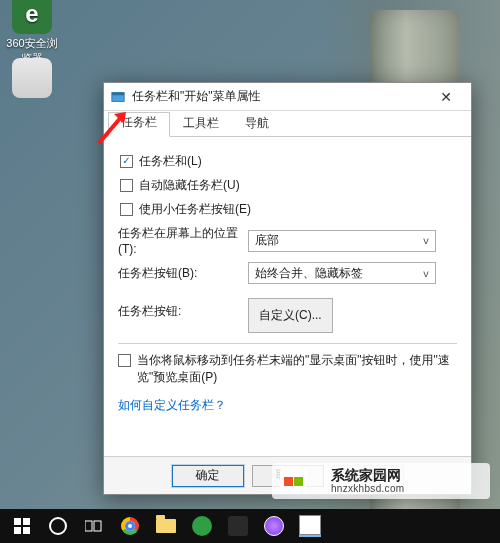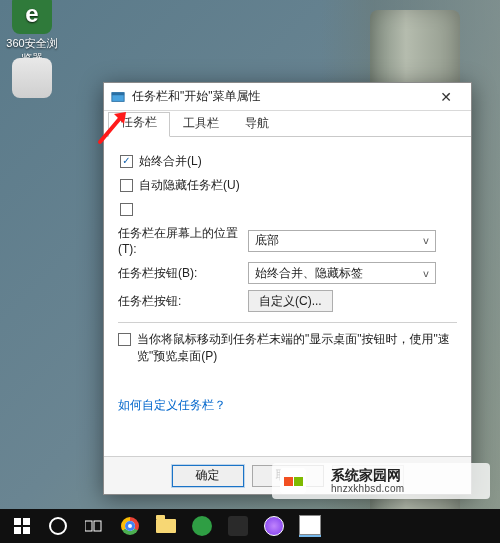--- a/index.html
+++ b/index.html
@@ -35,21 +35,21 @@
   .panel { flex:1; padding:10px 14px 0 14px; position:relative; overflow:hidden; }
 
   .row { display:flex; align-items:center; margin:4px 0; min-height:20px; }
   .row.chk { padding-left:2px; }
   .chkbox { width:13px; height:13px; border:1px solid #6a6a6a; margin-right:6px; display:inline-flex; align-items:center; justify-content:center; font-size:10px; color:#1362ad; background:#fff; }
   .chkbox.checked::after { content:"✓"; line-height:1; }
   .form-row { display:flex; align-items:center; margin:6px 0; }
   .form-row .lbl { width:130px; }
   .select { flex:1; max-width:188px; height:22px; border:1px solid #aeaeae; background:#fff; display:flex; align-items:center; padding:0 6px; justify-content:space-between; }
   .select .caret { font-size:10px; color:#555; }
-  .btn-small { height:22px; border:1px solid #aeaeae; background:#efefef; padding:0 10px; display:inline-flex; align-items:center; }
+  .btn-small { height:35px; border:1px solid #aeaeae; background:#efefef; padding:0 10px; display:inline-flex; align-items:center;margin-top:8px; }
 
   .sep { height:1px; background:#d0d0d0; margin:10px 0 8px; }
 
   .previewrow { display:flex; align-items:flex-start; }
   .previewrow .chkbox { margin-top:2px; flex:0 0 13px; }
   .previewrow .txt { flex:1; line-height:1.45; }
 
   .link { color:#0066cc; text-decoration:none; position:absolute; left:14px; bottom:42px; font-size:12px; }
 
   .footer { height:38px; border-top:1px solid #d0d0d0; background:#f5f5f5; display:flex; align-items:center; justify-content:center; padding:0 10px; gap:8px; }
@@ -121,28 +121,29 @@
     <div class="tabs">
       <div class="tab active">任务栏</div>
       <div class="tab">工具栏</div>
       <div class="tab">导航</div>
     </div>
 
     <div class="panel">
 
       <div class="row chk">
         <span class="chkbox checked"></span>
-        <span>始终合并(L)</span>
+        <span>任务栏和(L)</span>
       </div>
       <div class="row chk">
         <span class="chkbox"></span>
         <span>自动隐藏任务栏(U)</span>
       </div>
       <div class="row chk">
         <span class="chkbox"></span>
+        <span>使用小任务栏按钮(E)</span>
       </div>
 
       <div class="form-row">
         <span class="lbl">任务栏在屏幕上的位置(T):</span>
         <div class="select">
           <span>底部</span>
           <span class="caret">ⅴ</span>
         </div>
       </div>
 

